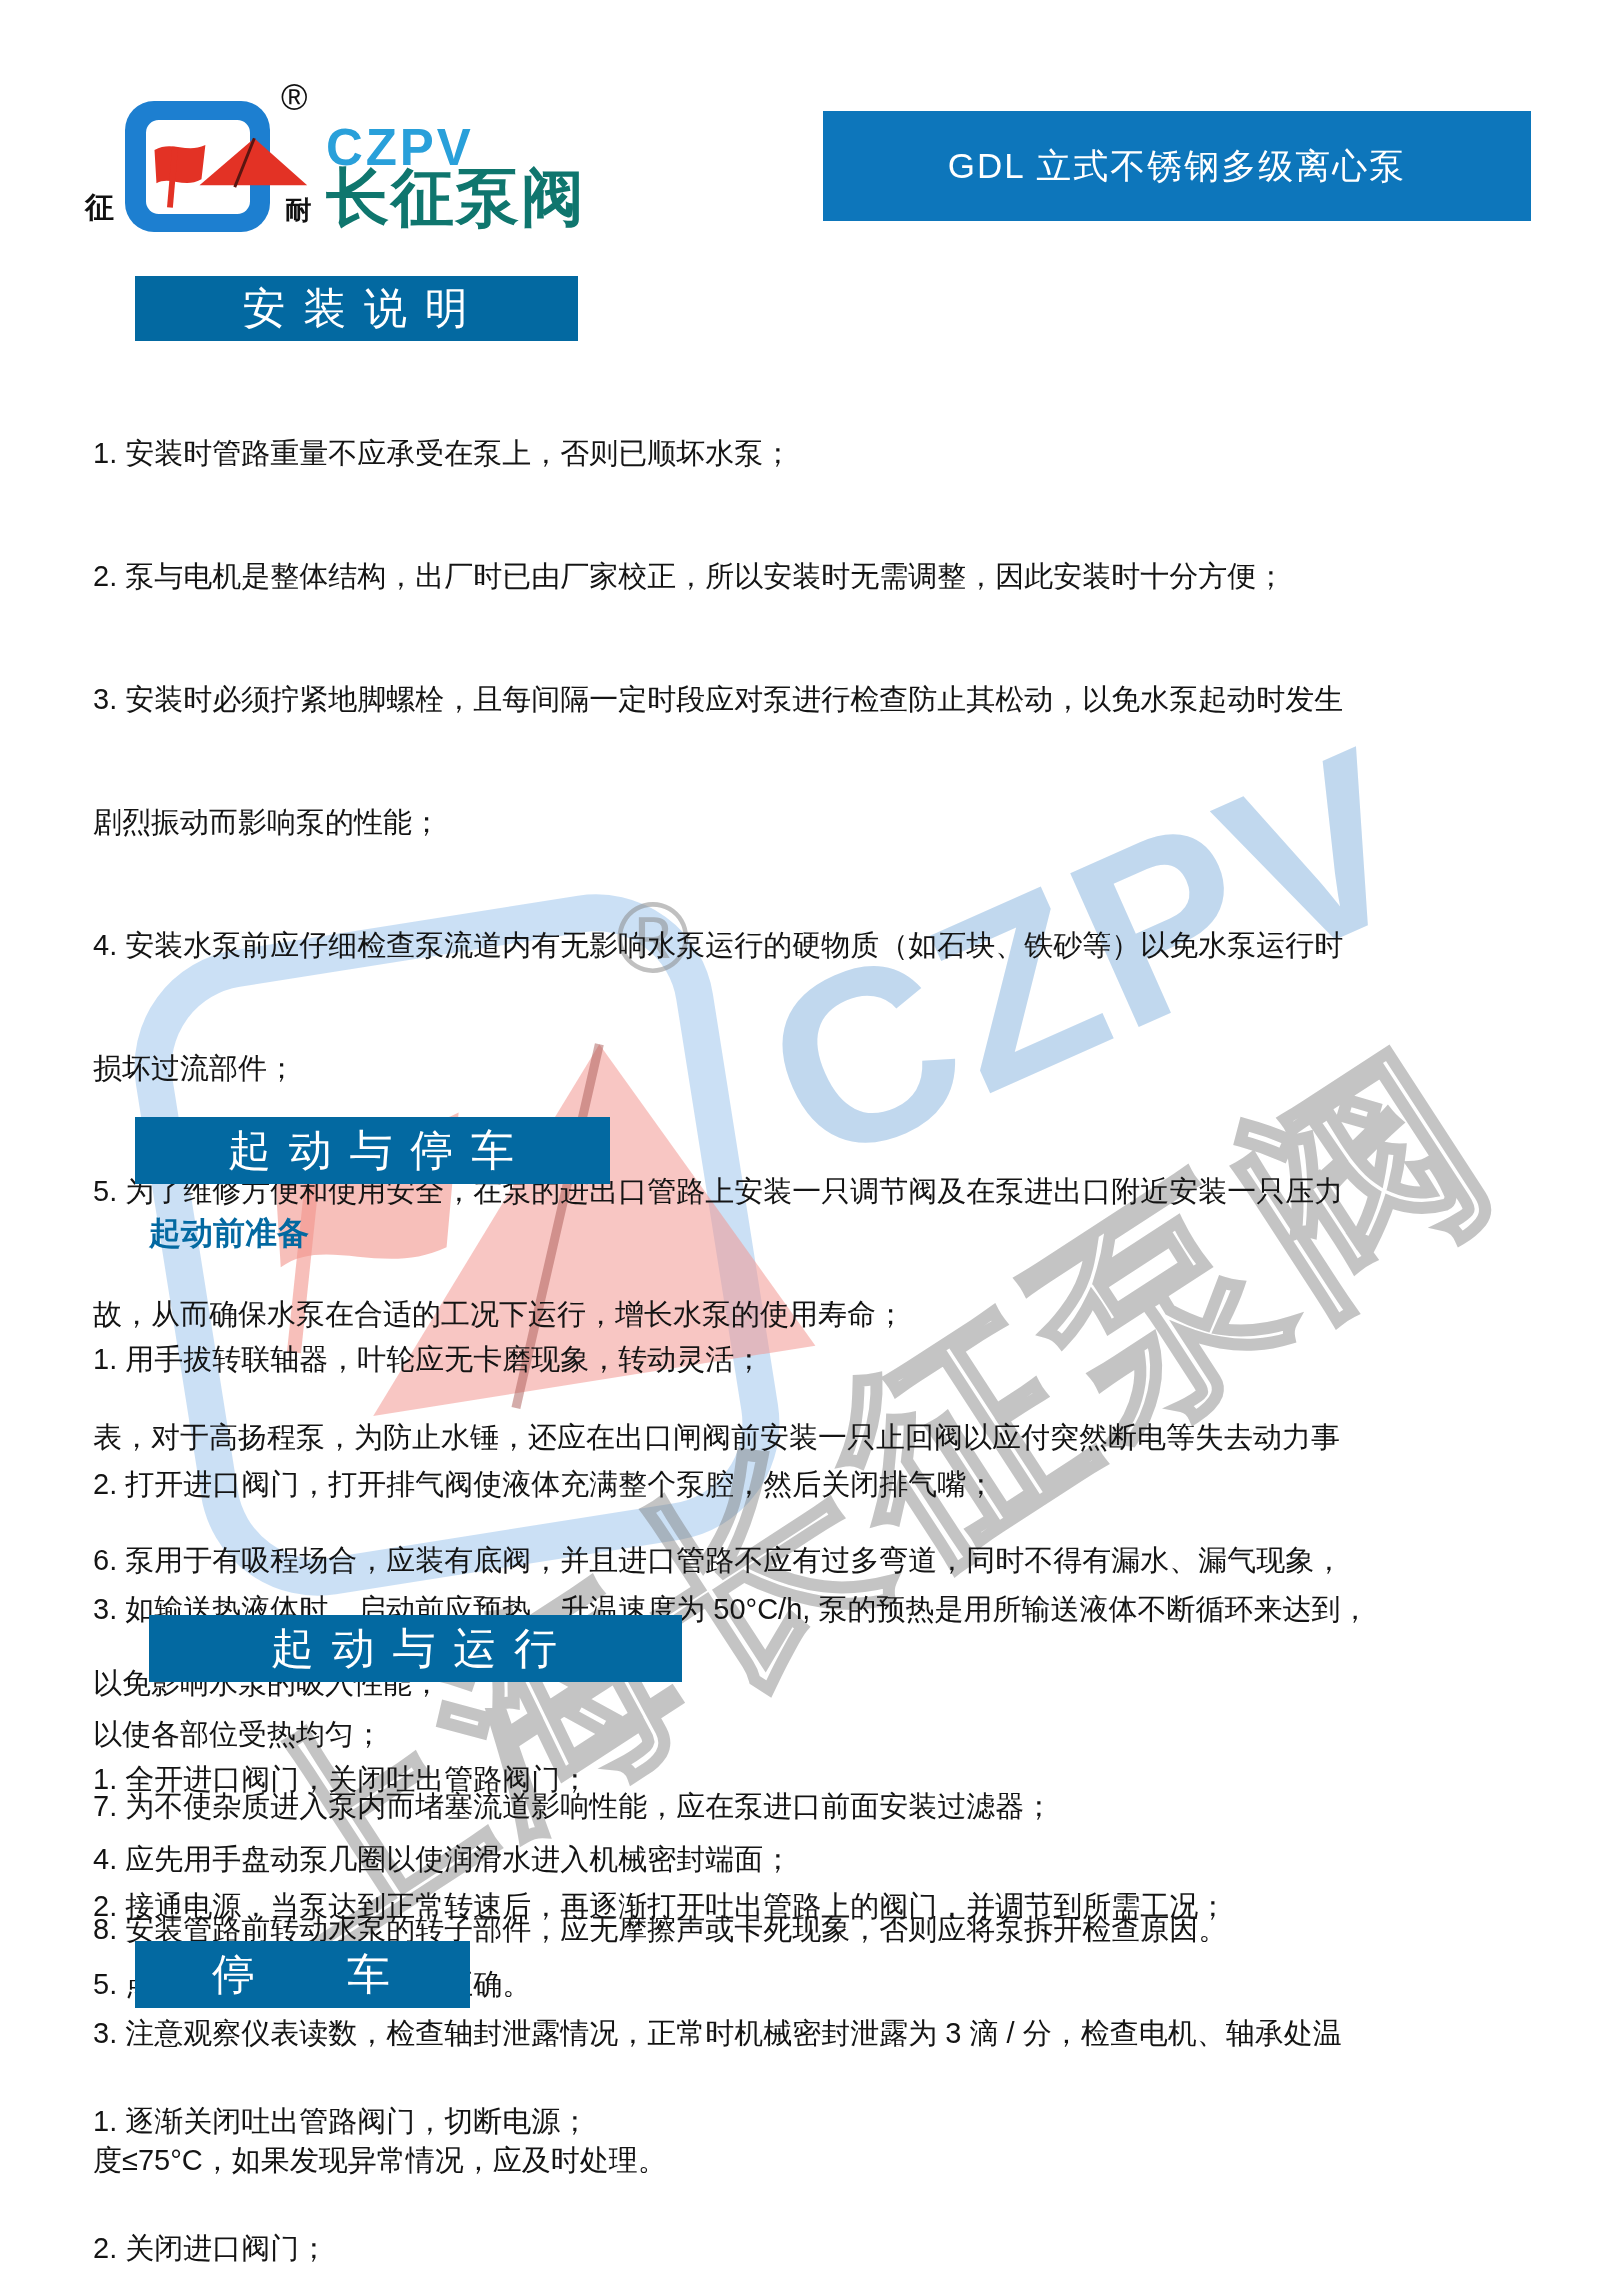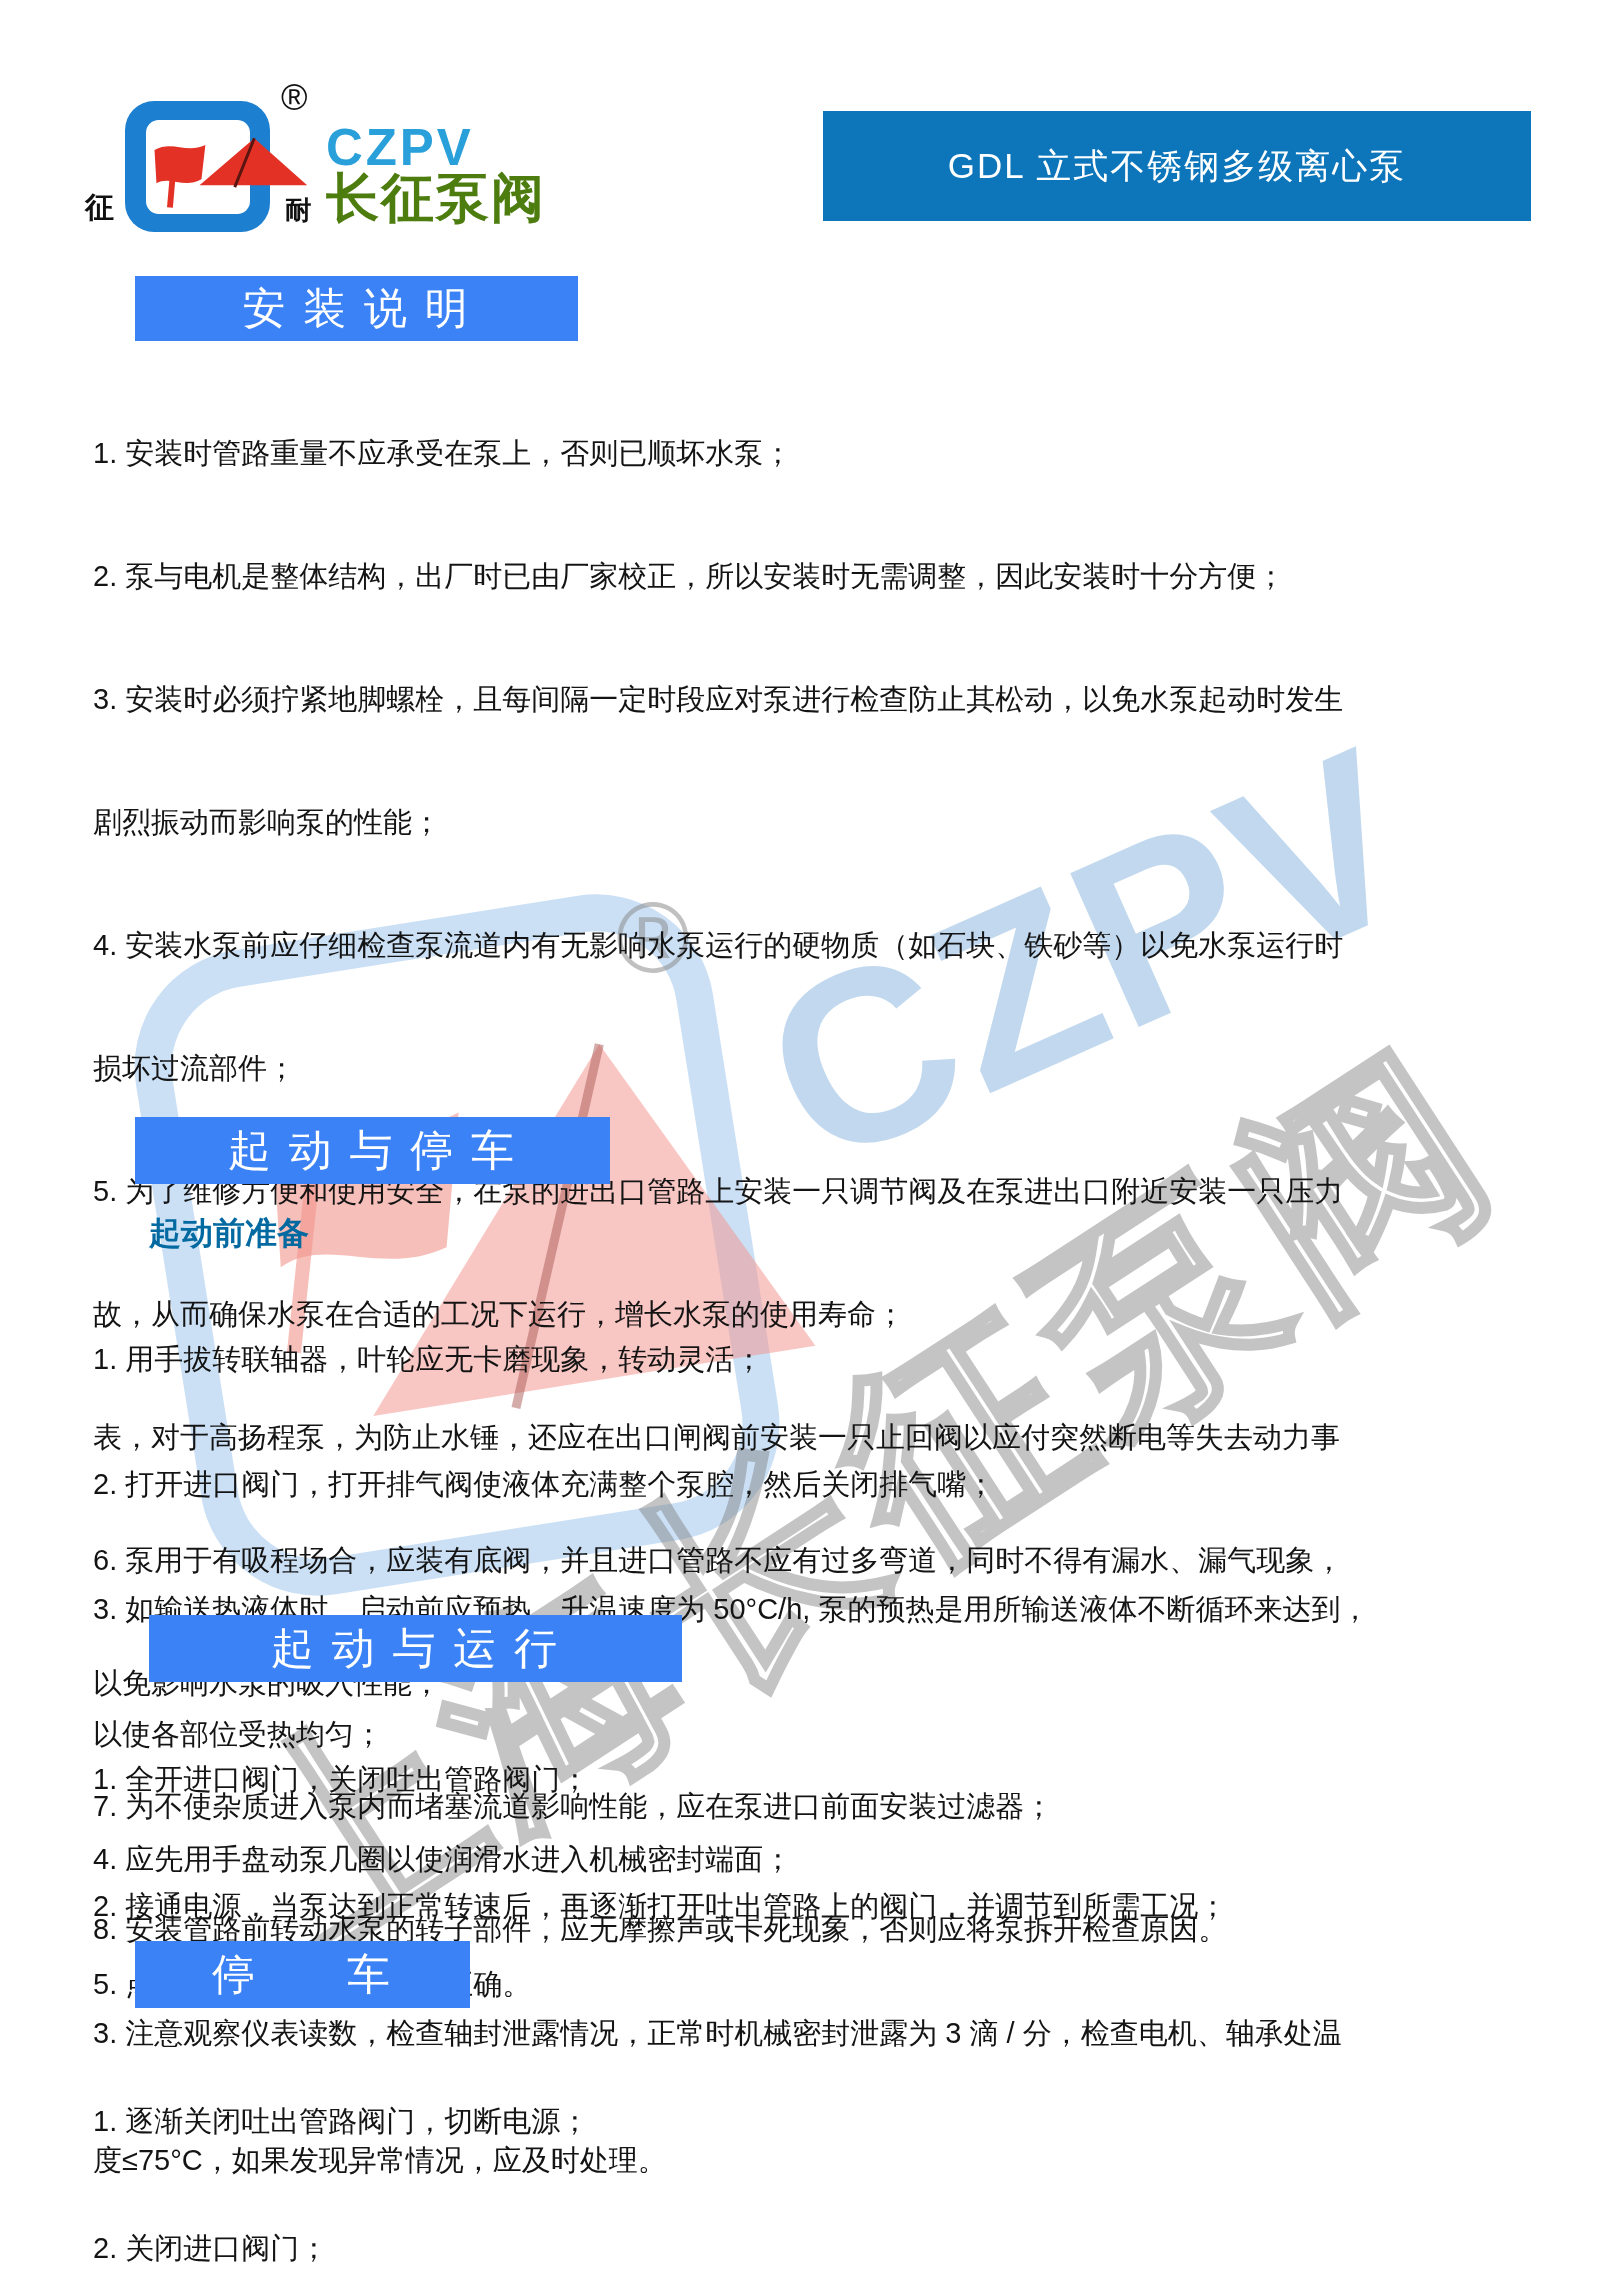--- a/index.html
+++ b/index.html
@@ -33,32 +33,32 @@
     transform:rotate(-33deg);transform-origin:0 50%;
   }
   
   .ct{position:absolute;z-index:2;}
   
   #logo-box{left:125px;top:101px;width:145px;height:131px;background:#1d7fd0;border-radius:29px;}
   #logo-inner{position:absolute;left:20.6px;top:18.6px;width:104px;height:94px;background:#ffffff;border-radius:12.7px;}
   #logo-art{position:absolute;left:0;top:0;width:196px;height:137px;overflow:visible;}
   #logo-reg{left:281px;top:80px;font-size:36px;line-height:36px;font-weight:400;color:#111111;}
   #logo-czpv{left:326px;top:122px;font-size:51px;line-height:51px;font-weight:800;color:#29a0da;letter-spacing:2.9px;}
-  #logo-cn{left:326px;top:173px;font-size:53px;line-height:49px;font-weight:700;color:#4d7c0f;letter-spacing:2px;}
+  #logo-cn{left:326px;top:173px;font-size:63px;line-height:49px;font-weight:700;color:#0f766e;letter-spacing:2px;}
   #logo-seal-left{left:85px;top:193px;font-size:29px;line-height:29px;font-weight:700;color:#111111;}
   #logo-seal-right{left:285px;top:197px;font-size:26.5px;line-height:26.5px;font-weight:700;color:#111111;}
   
   #hdr{
     left:823px;top:111px;width:708px;height:110px;background:#0d76bb;
     display:flex;align-items:center;justify-content:center;
     color:#ffffff;font-size:35px;font-weight:500;letter-spacing:2px;white-space:pre;
   }
   
   .sec-h{
-    position:absolute;z-index:2;background:#3b82f6;color:#ffffff;
+    position:absolute;z-index:2;background:#0369a1;color:#ffffff;
     display:flex;align-items:center;justify-content:center;
     font-size:43px;font-weight:500;letter-spacing:2.9px;white-space:pre;
   }
   #h1{left:135px;top:276px;width:443px;height:65px;}
   #h2{left:135px;top:1117px;width:475px;height:67px;}
   #h3{left:149px;top:1615px;width:533px;height:67px;}
   #h4{left:135px;top:1941px;width:335px;height:67px;}
   
   .lines{position:absolute;z-index:2;left:93px;font-size:29px;color:#141414;white-space:pre;}
   .lines div{display:block;}

